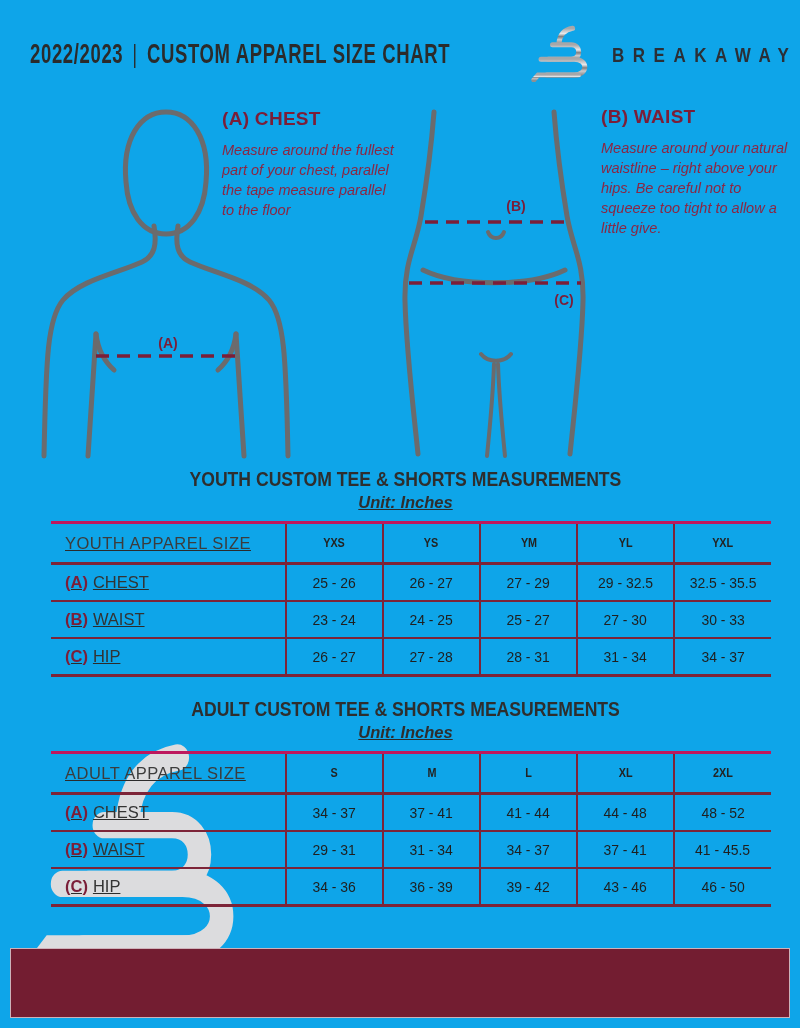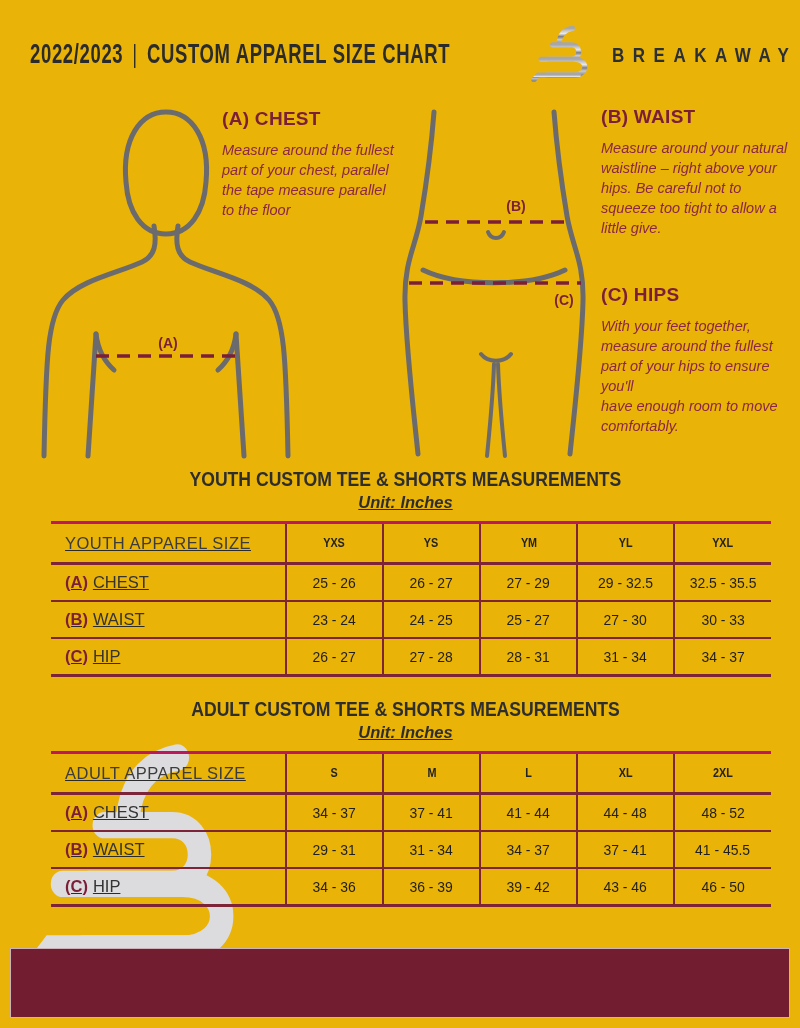--- a/index.html
+++ b/index.html
@@ -1,18 +1,18 @@
 <!DOCTYPE html>
 <html><head>
 <meta charset="utf-8">
 <style>
   html,body{margin:0;padding:0;}
   .page{
     position:relative; width:800px; height:1028px;
-    background:#eab308; overflow:hidden;
+    background:#0ea5e9; overflow:hidden;
     font-family:"Liberation Sans", sans-serif;
     color:#2b2b2b;
   }
   
   .hdr-title{
     position:absolute; left:30px; top:38px;
     white-space:nowrap;
   }
   .hdr-title .cond{
     display:inline-flex; align-items:baseline; gap:14px;
@@ -151,25 +151,20 @@
   </svg>
 
   <div class="note note-a">
     <h3>(A) CHEST</h3>
     <p>Measure around the fullest part of your chest, parallel the tape measure parallel to the floor</p>
   </div>
   <div class="note note-b">
     <h3>(B) WAIST</h3>
     <p>Measure around your natural waistline – right above your hips. Be careful not to squeeze too tight to allow a little give.</p>
   </div>
-  <div class="note note-c">
-    <h3>(C) HIPS</h3>
-    <p>With your feet together, measure around the fullest part of your hips to ensure you'll
-have enough room to move comfortably.</p>
-  </div>
 
   <div class="tbl-section youth">
     <h2 class="tbl-title">
       <span class="cond">YOUTH CUSTOM TEE &amp; SHORTS MEASUREMENTS</span>
     </h2>
     <div class="tbl-unit">Unit: Inches</div>
     <table class="size">
       <colgroup>
           <col class="c0">
           <col class="cn">

